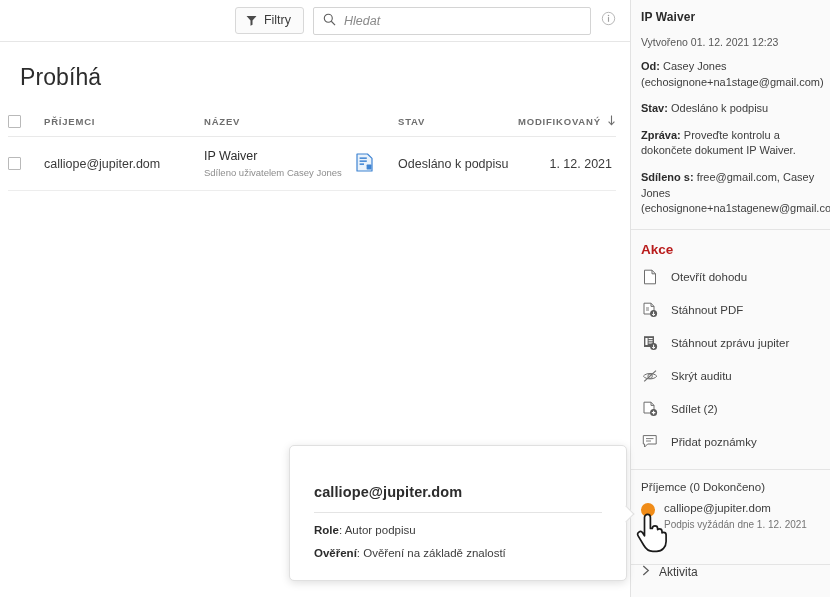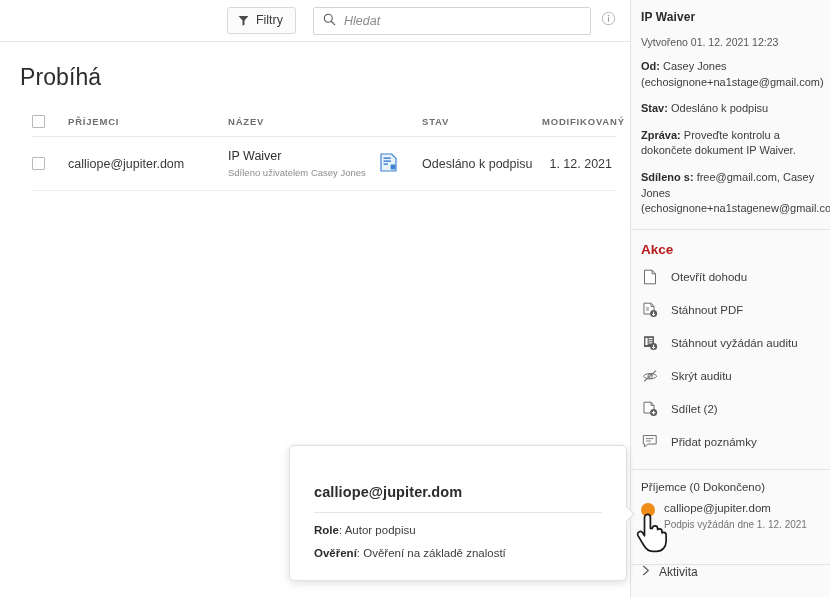--- a/index.html
+++ b/index.html
@@ -27,21 +27,21 @@
     justify-content: flex-end;
     padding-right: 14px;
   }
   .filters-btn {
     display: flex; align-items: center; gap: 7px;
     height: 27px; padding: 0 12px 0 10px;
     border: 1px solid #d8d8d8; border-radius: 3px;
     background: #fbfbfb;
     font-size: 12.5px; color: #3c3c3c;
     cursor: pointer;
-    margin-right: 17px;
+    margin-right: 9px;
   }
   .filters-btn .lbl { line-height: 1; }
   .funnel {
     width: 11px; height: 11px; display: block;
   }
   .search-box {
     position: relative;
     width: 278px; height: 28px;
     border: 1px solid #d4d4d4; border-radius: 2px;
     background: #ffffff;
@@ -57,21 +57,21 @@
   }
   .search-box input::placeholder { color: #8a8a8a; font-style: italic; }
   .info-icon { margin-left: 10px; opacity: .75; cursor: pointer; }
 
   .page-title {
     font-size: 23px; font-weight: 400; color: #2c2c2c;
     padding: 22px 0 0 20px;
     letter-spacing: .1px;
   }
 
-  .tbl { width: 100%; padding: 0 14px 0 32px; margin-top: 16px; }
+  .tbl { width: 100%; padding: 0 14px 0 8px; margin-top: 16px; }
   .tbl-head {
     display: flex; align-items: center;
     height: 30px;
     border-bottom: 1px solid #e9e9e9;
     font-size: 9.5px; letter-spacing: .8px;
     color: #6e6e6e; font-weight: 700;
   }
   .tbl-row {
     display: flex; align-items: center;
     min-height: 54px;
@@ -315,21 +315,21 @@
             <svg width="16" height="16" viewBox="0 0 16 16">
               <rect x="2" y="1.2" width="10" height="10.8" fill="#5e5e5e"></rect>
               <rect x="3.4" y="3" width="2.2" height="7" fill="#fff"></rect>
               <rect x="6.6" y="3" width="4" height="1.1" fill="#fff"></rect>
               <rect x="6.6" y="5.2" width="4" height="1.1" fill="#fff"></rect>
               <rect x="6.6" y="7.4" width="4" height="1.1" fill="#fff"></rect>
               <circle cx="11.6" cy="11.6" r="3.5" fill="#5a5a5a"></circle>
               <path d="M11.6 9.6 V13.3 M10.1 11.9 L11.6 13.5 L13.1 11.9" stroke="#fff" stroke-width="1" fill="none"></path>
             </svg>
           </span>
-          <span>Stáhnout vyžádán auditu</span>
+          <span>Stáhnout zprávu jupiter</span>
         </div>
 
         <div class="akce-item">
           <span class="ic">
             <svg width="17" height="16" viewBox="0 0 17 16">
               <path d="M1.4 8.2 C4 4.6 12 4.6 14.8 8.2 C12 11.8 4 11.8 1.4 8.2 Z" fill="none" stroke="#6d6d6d" stroke-width="1"></path>
               <circle cx="8.1" cy="8.2" r="2.2" fill="none" stroke="#6d6d6d" stroke-width="1"></circle>
               <line x1="2.2" y1="13.4" x2="14" y2="2.6" stroke="#6d6d6d" stroke-width="1.2"></line>
             </svg>
           </span>

